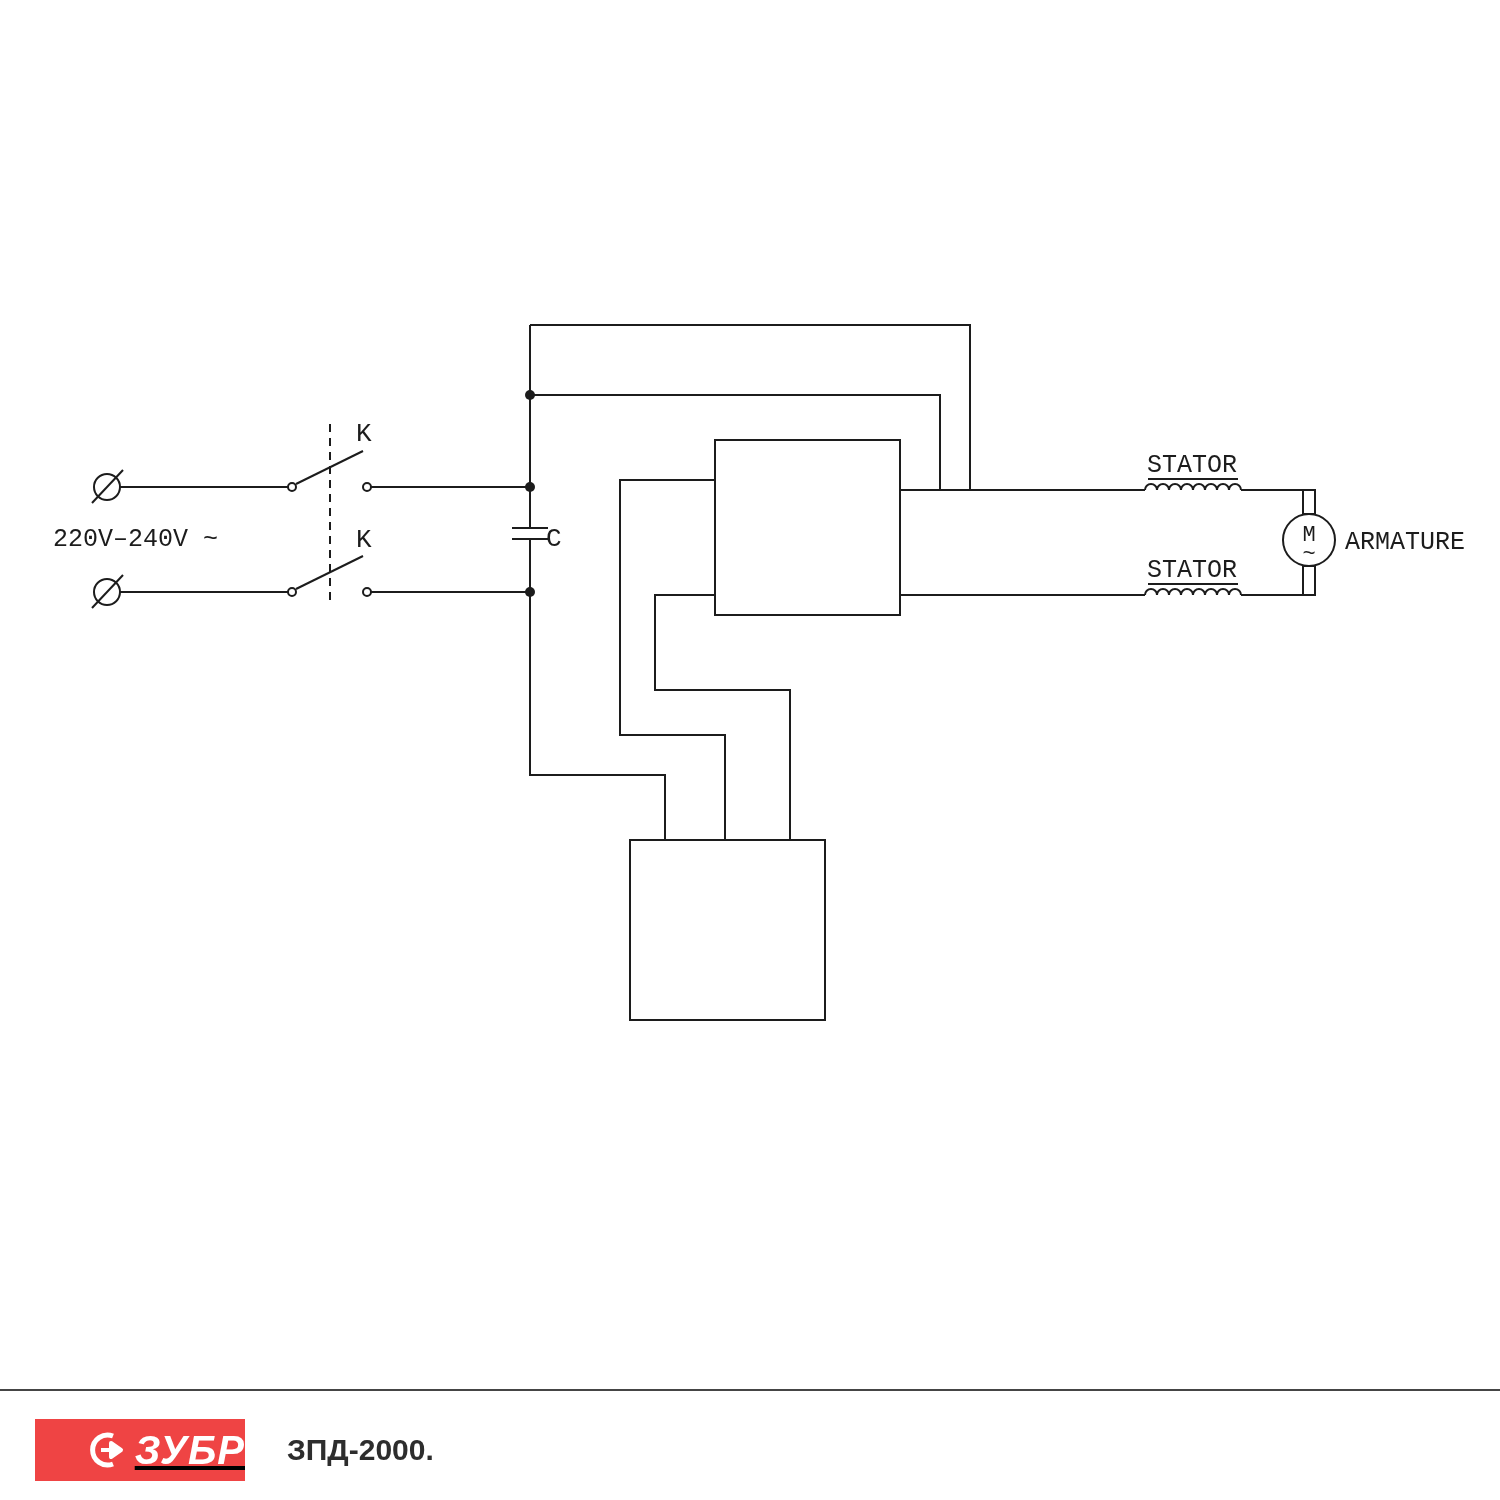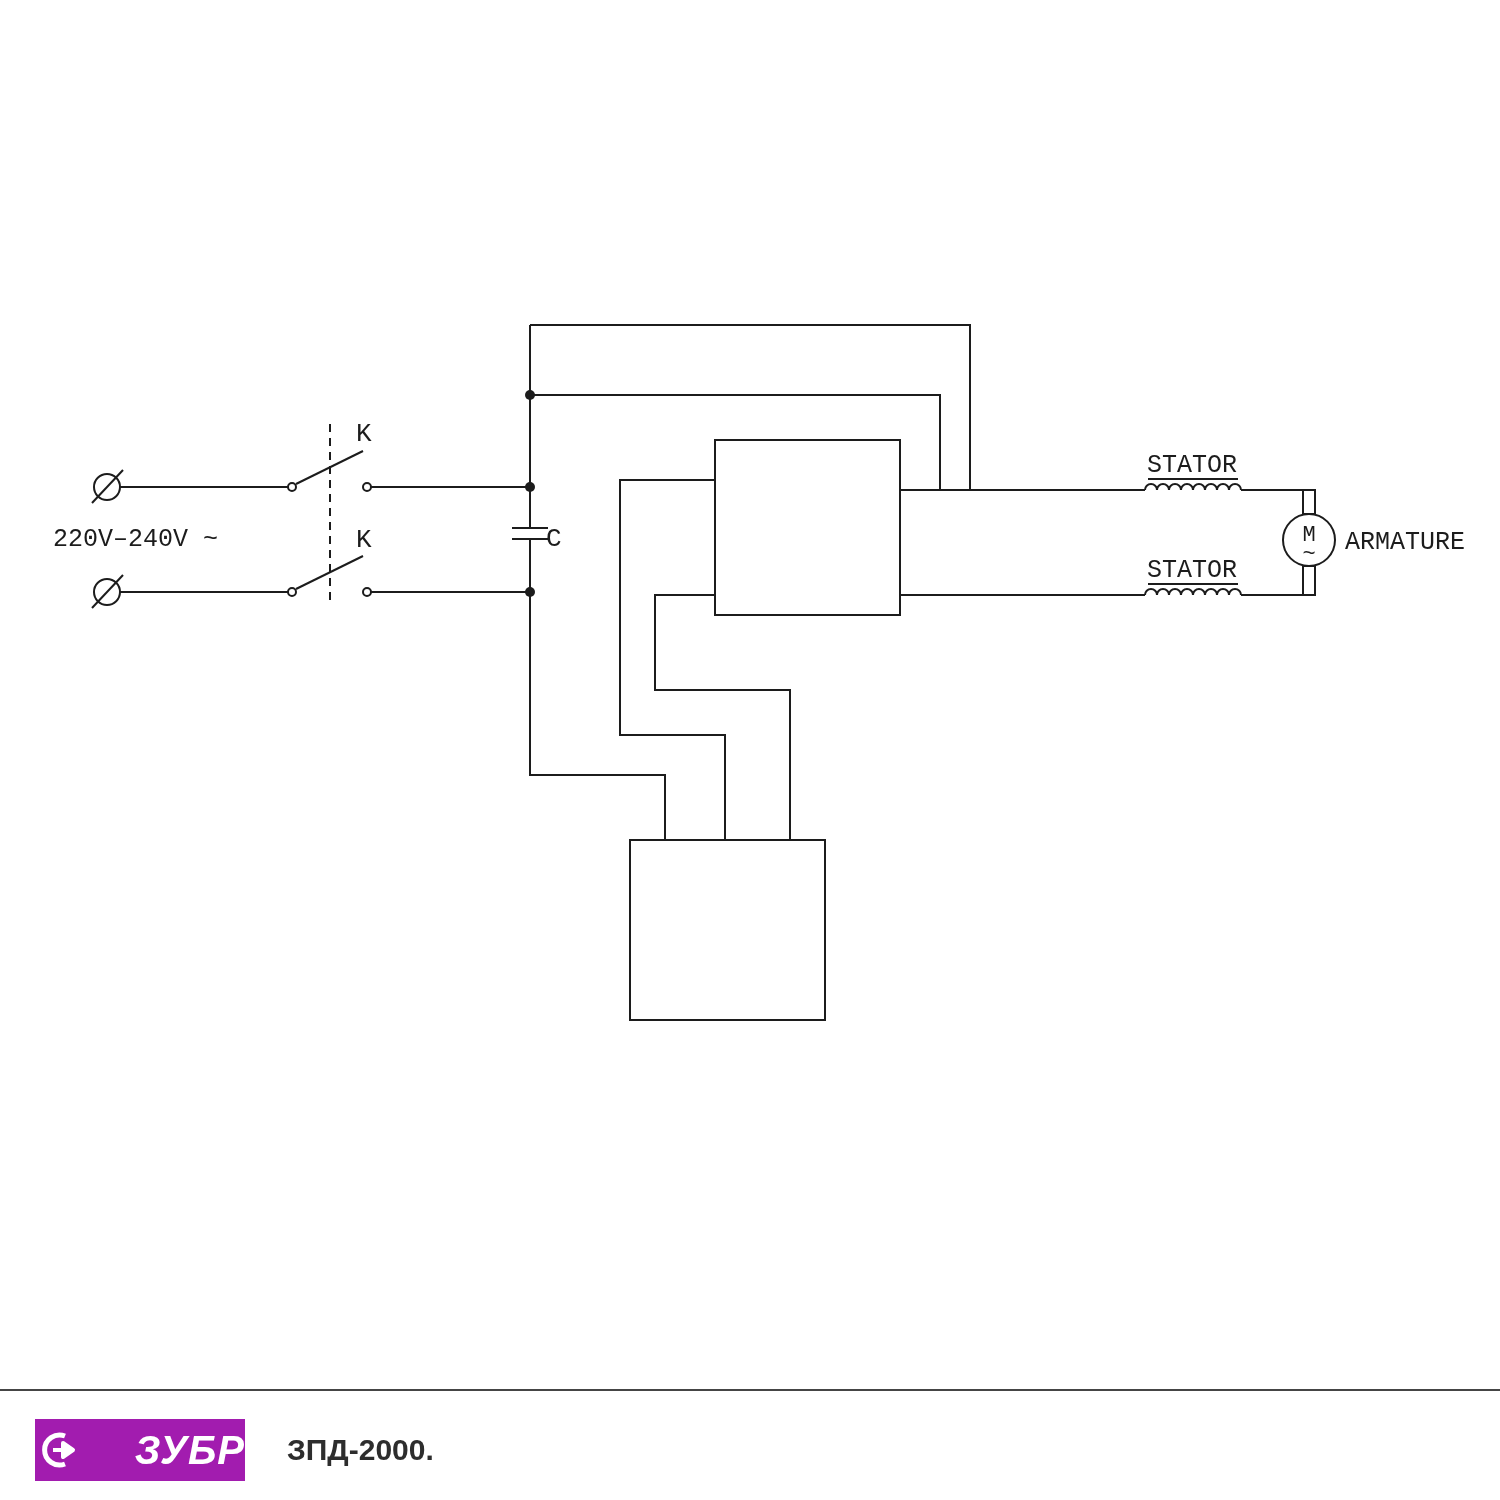--- a/index.html
+++ b/index.html
@@ -38,25 +38,26 @@
     top: 1412px;
     width: 1500px;
     height: 76px;
     display: flex;
     align-items: center;
   }
   .logo-box {
     margin-left: 35px;
     width: 210px;
     height: 62px;
-    background: #a21caf;
+    background: #ef4444;
     display: flex;
     align-items: center;
-    justify-content: space-between;
+    justify-content: flex-end;
     gap: 8px;
+    text-decoration: underline;
   }
   .logo-text {
     color: #ffffff;
     font-weight: 700;
     font-style: italic;
     font-size: 40px;
     letter-spacing: 1px;
     font-family: "Liberation Sans", sans-serif;
   }
   .caption {

